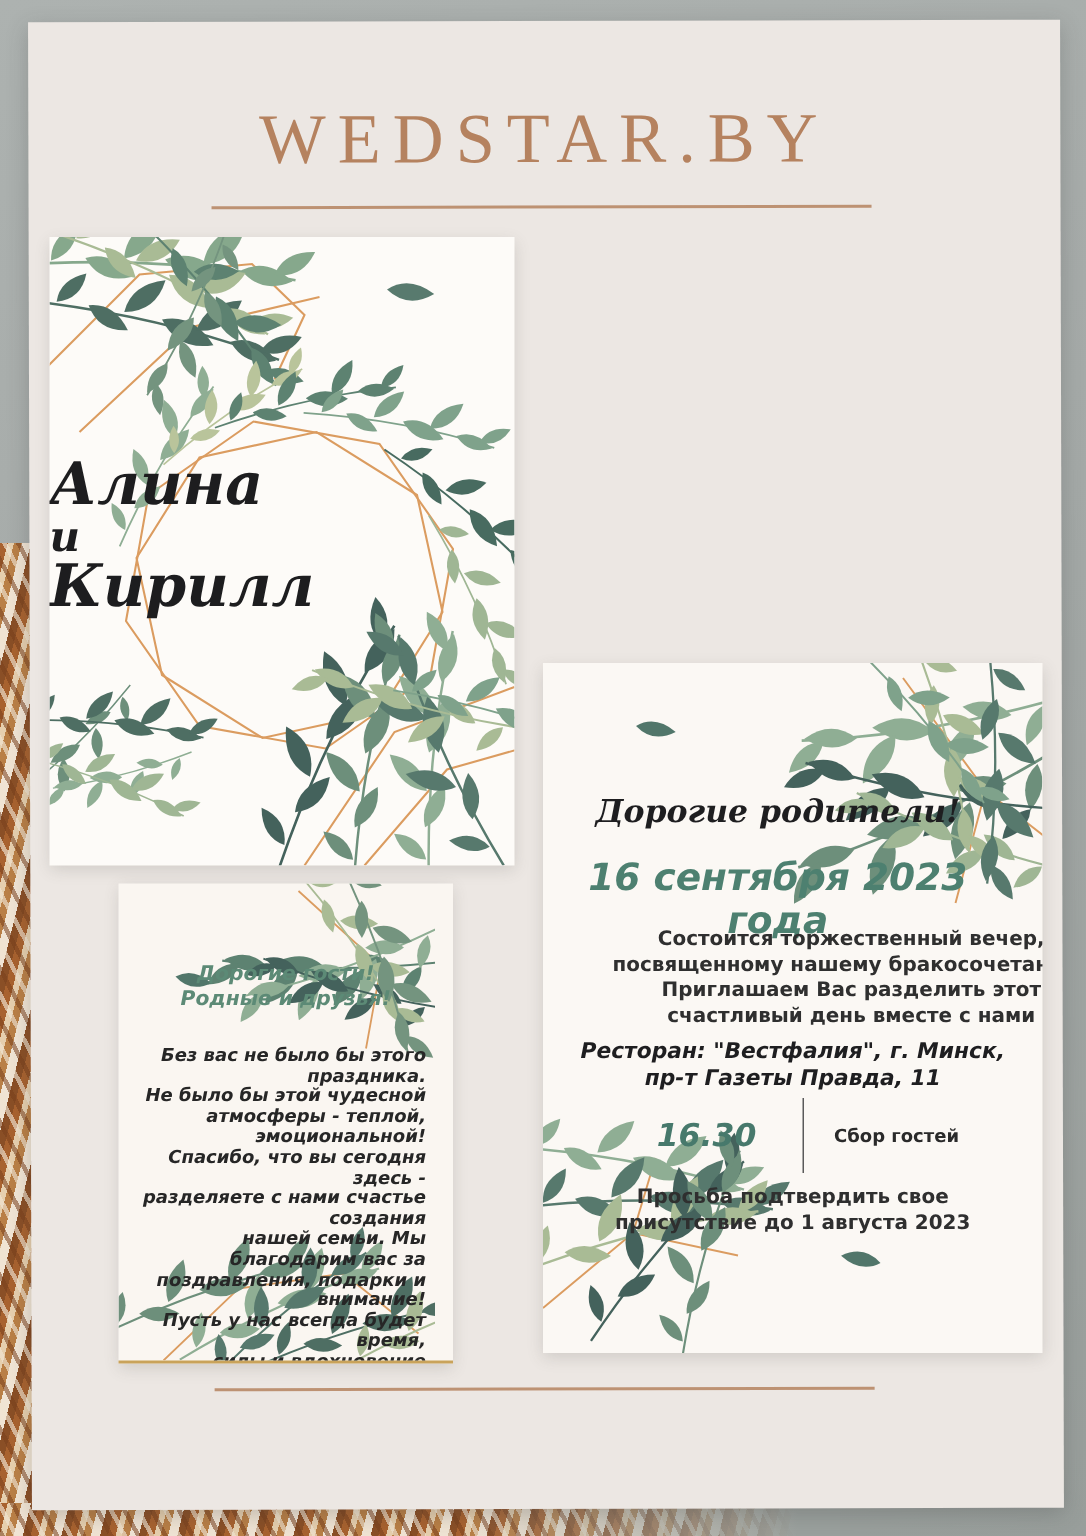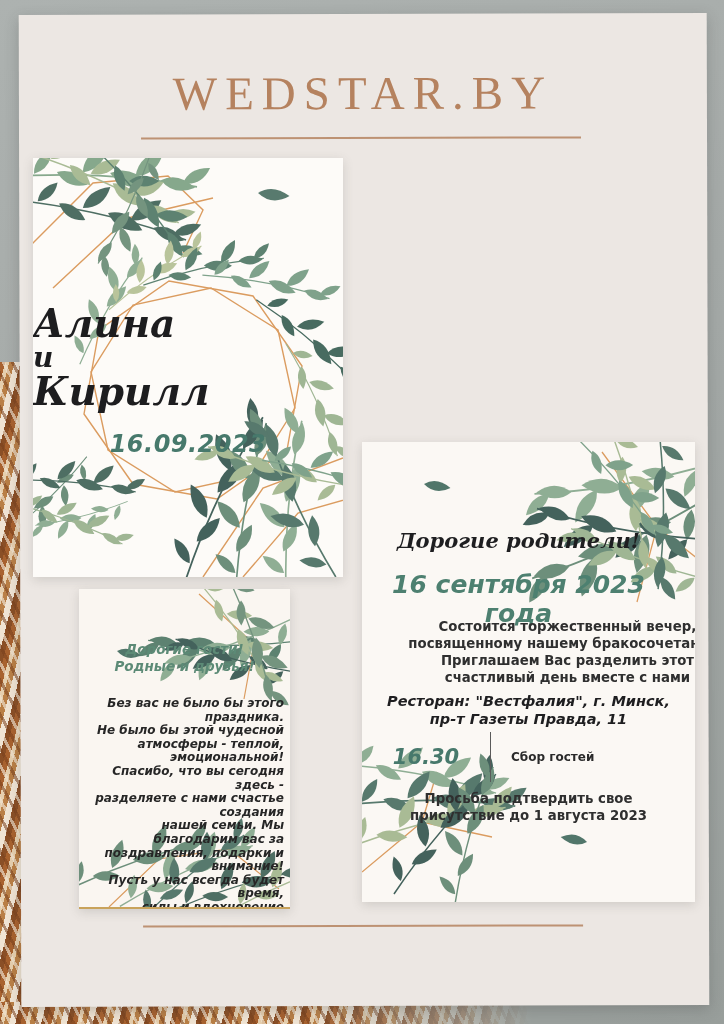--- a/index.html
+++ b/index.html
@@ -23,21 +23,21 @@
         font-family:"Liberation Serif",serif;font-weight:400;font-size:47px;letter-spacing:.17em;
         color:#b5825f;}
   .rule{position:absolute;left:122px;width:440px;height:2px;background:#b5825f;opacity:.85;}
   .rule-top{top:123px;}
   .rule-bottom{top:911px;}
 
   
   .card{position:absolute;background:#fdfbf8;box-shadow:0 3px 10px rgba(80,75,70,.18);overflow:hidden;}
   .card svg.deco{position:absolute;inset:0;pointer-events:none;}
   .card-main{left:33px;top:158px;width:310px;height:419px;}
-  .card-guests{left:79px;top:589px;width:211px;height:318px;background:#faf6f1;border-bottom:2px solid #c9a35b;}
+  .card-guests{left:79px;top:589px;width:211px;height:318px;background:#faf6f1;border-bottom:2px solid #c9a35b;padding-left:12px;}
   .card-parents{left:362px;top:442px;width:333px;height:460px;background:#fbf8f4;}
 
   .script{font-style:italic;}
   .names{position:absolute;left:0;top:146px;width:100%;text-align:left;color:#1d1d1f;
          font-family:"DejaVu Serif",serif;font-style:italic;font-weight:700;line-height:1.02;}
   .names .n1,.names .n3{font-size:39px;}
   .names .n2{font-size:28px;}
   .date-main{position:absolute;left:0;top:272px;width:100%;text-align:center;color:#47796c;
              font-size:24px;font-style:italic;font-weight:600;letter-spacing:.02em;}
 
@@ -48,21 +48,21 @@
 
   .parents-heading{position:absolute;left:0;top:86px;width:94%;text-align:center;color:#1e1e20;
                    font-family:"DejaVu Serif",serif;font-style:italic;font-weight:700;font-size:21px;}
   .parents-date{position:absolute;left:0;top:128px;width:94%;text-align:center;color:#4d8070;
                 font-size:25px;font-style:italic;font-weight:700;}
   .parents-body{position:absolute;left:0;top:176px;width:100%;text-align:center;color:#2f2f2f;
                 font-size:13.3px;line-height:17px;font-weight:600;white-space:pre-line;margin-left:39px;}
   .parents-venue{position:absolute;left:0;top:250px;width:100%;text-align:center;color:#1e1e20;
                  font-size:14.5px;line-height:18px;font-style:italic;font-weight:700;white-space:pre-line;}
   .time-row{position:absolute;left:0;top:290px;width:100%;display:flex;align-items:center;}
-  .time-value{width:128px;text-align:center;color:#47796c;font-size:21px;font-style:italic;font-weight:700;}
+  .time-value{width:128px;text-align:center;color:#47796c;font-size:21px;font-style:italic;font-weight:700;padding-left:45px;}
   .time-divider{width:1px;height:50px;background:#5a5a5a;}
   .time-label{padding-left:20px;color:#2a2a2a;font-size:12px;font-weight:600;}
   .parents-rsvp{position:absolute;left:0;top:348px;width:100%;text-align:center;color:#2f2f2f;
                 font-size:13.3px;line-height:17px;font-weight:600;white-space:pre-line;}
 </style>
 </head>
 <body>
 
 <svg width="0" height="0" style="position:absolute" aria-hidden="true">
   <defs>
@@ -131,21 +131,20 @@
       <use href="#sprig" style="color:#8fae94" transform="translate(250,430) rotate(-80) scale(1.5)"></use>
       <use href="#sprig" style="color:#57796d" transform="translate(300,420) rotate(-110) scale(1.5)"></use>
       <use href="#sprig" style="color:#a9bb95" transform="translate(315,330) rotate(-160) scale(1.3)"></use>
       <use href="#sprig" style="color:#7fa28b" transform="translate(230,300) rotate(20) scale(1.2)"></use>
     </svg>
     <div class="names">
       <div class="n1">Алина</div>
       <div class="n2">и</div>
       <div class="n3">Кирилл</div>
     </div>
-    <div class="date-main">16.09.2023</div>
   </div>
 
   <div class="card card-guests">
     <svg class="deco" width="211" height="318" viewBox="0 0 211 318">
       <g fill="none" stroke="#db9c60" stroke-width="1.2">
         <path d="M120,5 L175,55 L165,110"></path>
         <path d="M30,318 L80,270 L150,260 L200,300"></path>
       </g>
       <use href="#sprig" style="color:#5d8271" transform="translate(215,55) rotate(185) scale(1.3)"></use>
       <use href="#sprig" style="color:#8fae94" transform="translate(218,30) rotate(165) scale(1.25)"></use>

